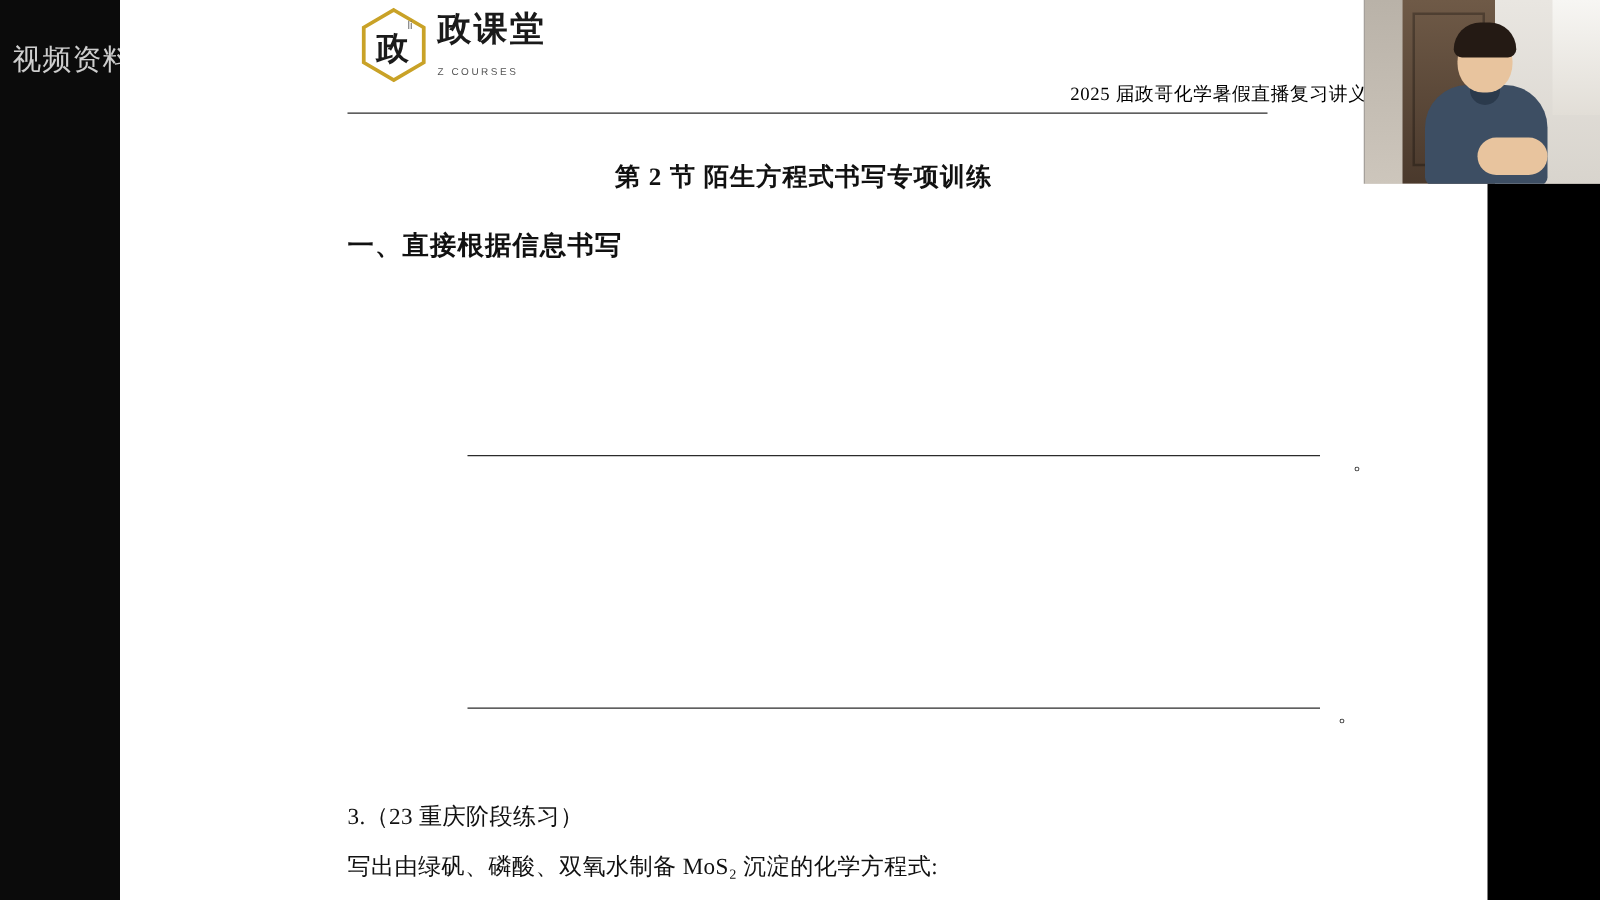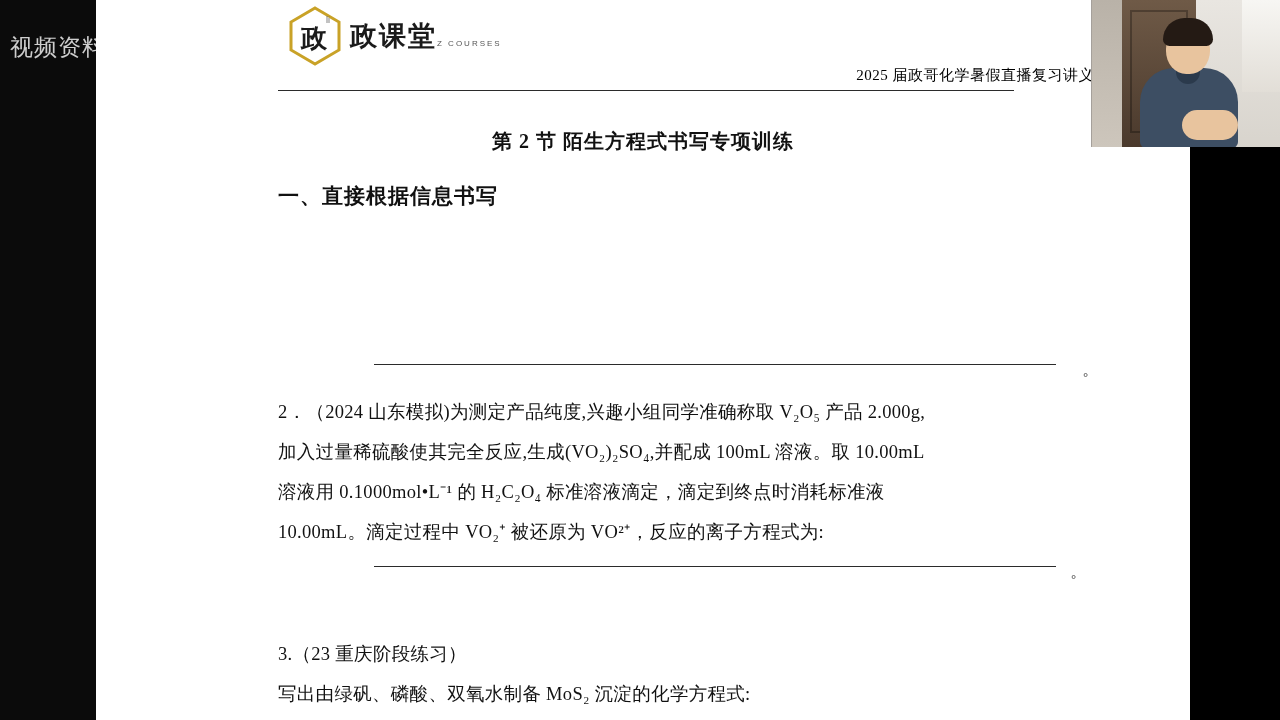--- a/index.html
+++ b/index.html
@@ -81,21 +81,21 @@
     gap: 8px;
   }
   .hex {
     position: relative;
     width: 54px;
     height: 60px;
   }
   .hex svg { display:block; }
   .logo-text {
     display: flex;
-    flex-direction: row;
+    flex-direction: column;
     justify-content: center;
     line-height: 1;
   }
   .logo-cn {
     font-family: "Liberation Serif", serif;
     font-size: 27px;
     font-weight: bold;
     color: #1a1a1a;
     letter-spacing: 2px;
   }
@@ -264,26 +264,20 @@
       <div class="header-title">2025 届政哥化学暑假直播复习讲义</div>
       <div class="rule"></div>
 
       <div class="doc-title">第 2 节  陌生方程式书写专项训练</div>
 
       <div class="subhead">一、直接根据信息书写</div>
 
       <div class="answer-rule a1"></div>
       <div class="period p1">。</div>
 
-      <div class="q q2">
-        <div class="line">2．（2024 山东模拟)为测定产品纯度,兴趣小组同学准确称取 V₂O₅ 产品 2.000g,</div>
-        <div class="line">加入过量稀硫酸使其完全反应,生成(VO₂)₂SO₄,并配成 100mL 溶液。取 10.00mL</div>
-        <div class="line">溶液用 0.1000mol•L⁻¹ 的 H₂C₂O₄ 标准溶液滴定，滴定到终点时消耗标准液</div>
-        <div class="line">10.00mL。滴定过程中 VO₂⁺ 被还原为 VO²⁺，反应的离子方程式为:</div>
-      </div>
       <div class="answer-rule a2"></div>
       <div class="period p2">。</div>
 
       <div class="q q3">
         <div class="line">3.（23 重庆阶段练习）</div>
         <div class="line">写出由绿矾、磷酸、双氧水制备 MoS₂ 沉淀的化学方程式:</div>
       </div>
 
     </div>
   </div>

